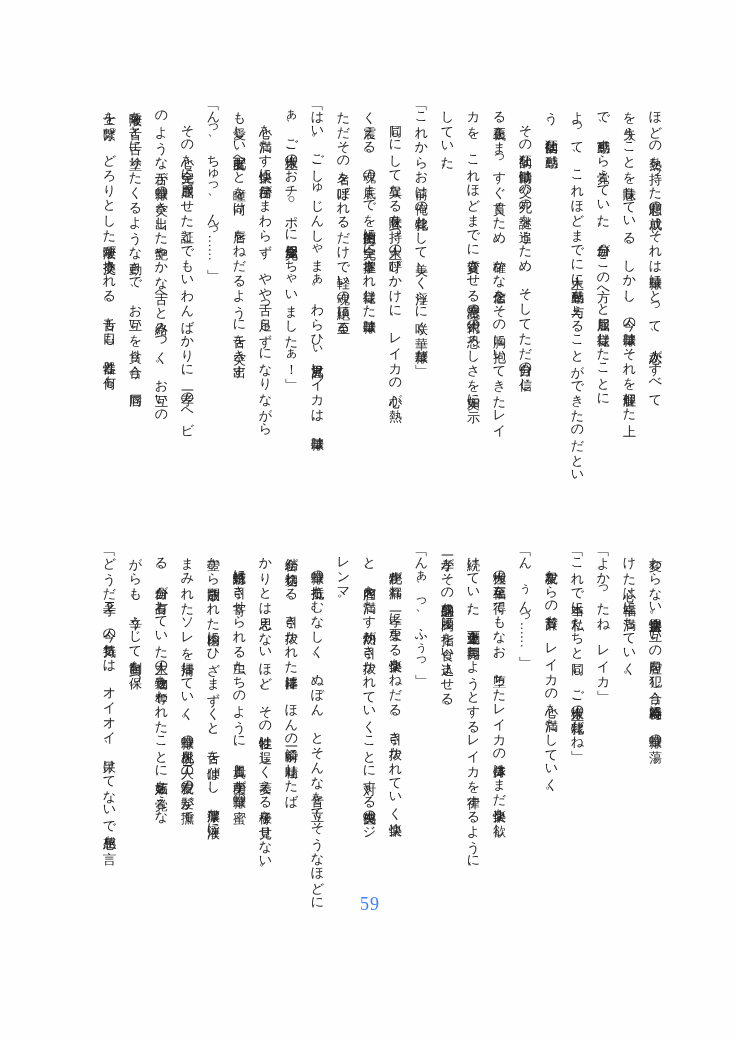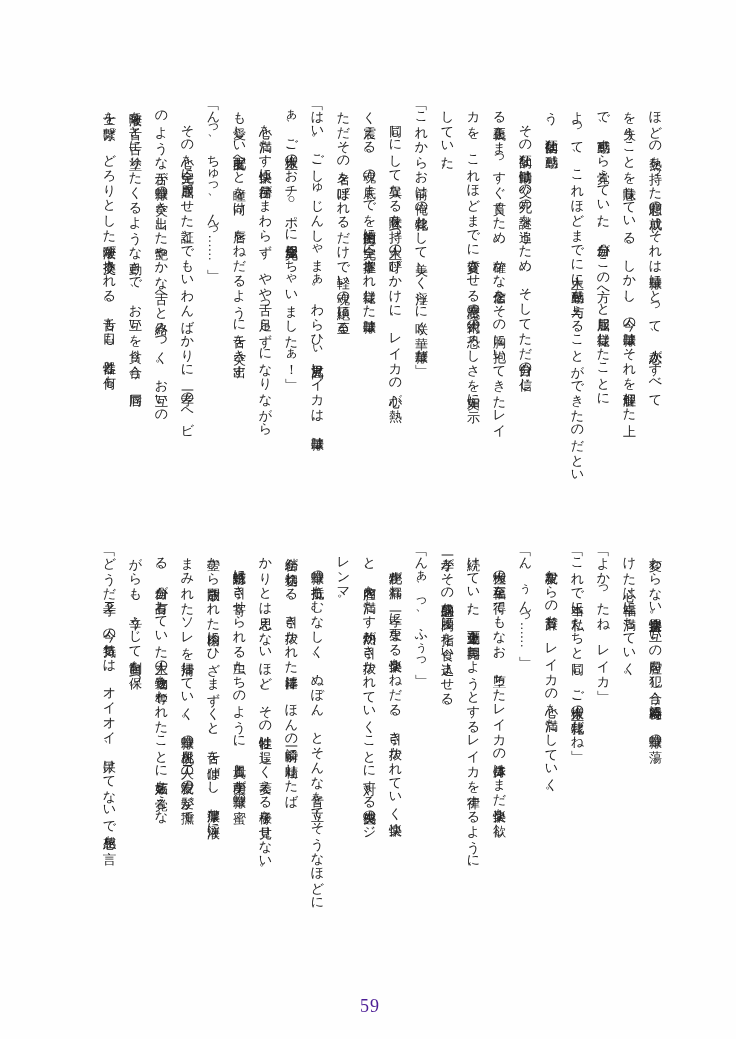--- a/index.html
+++ b/index.html
@@ -31,28 +31,28 @@
     overflow: visible;
   }
   .block-top {
     top: 102px;
   }
   .block-bottom {
     top: 548px;
   }
   .page-number {
     position: absolute;
-    top: 996px;
+    top: 894px;
     left: 348px;
     width: 44px;
     text-align: center;
     font-family: "Liberation Serif", "DejaVu Serif", serif;
     font-size: 18px;
     letter-spacing: 1px;
-    color: #4c1d95;
+    color: #3b82f6;
   }
 </style>
 </head>
 <body>
 
 <div class="page">
   <div class="text-block block-top">ほどの熱を持った悲願の成就。それは隷華にとって、恋人がすべて
 を失うことを意味している。しかし、今の隷華はそれを理解した上
 で、感動すら覚えていた。自分がこの方へと屈服し隷従したことに
 よって、これほどまでに主人に感動を与えることができたのだとい

